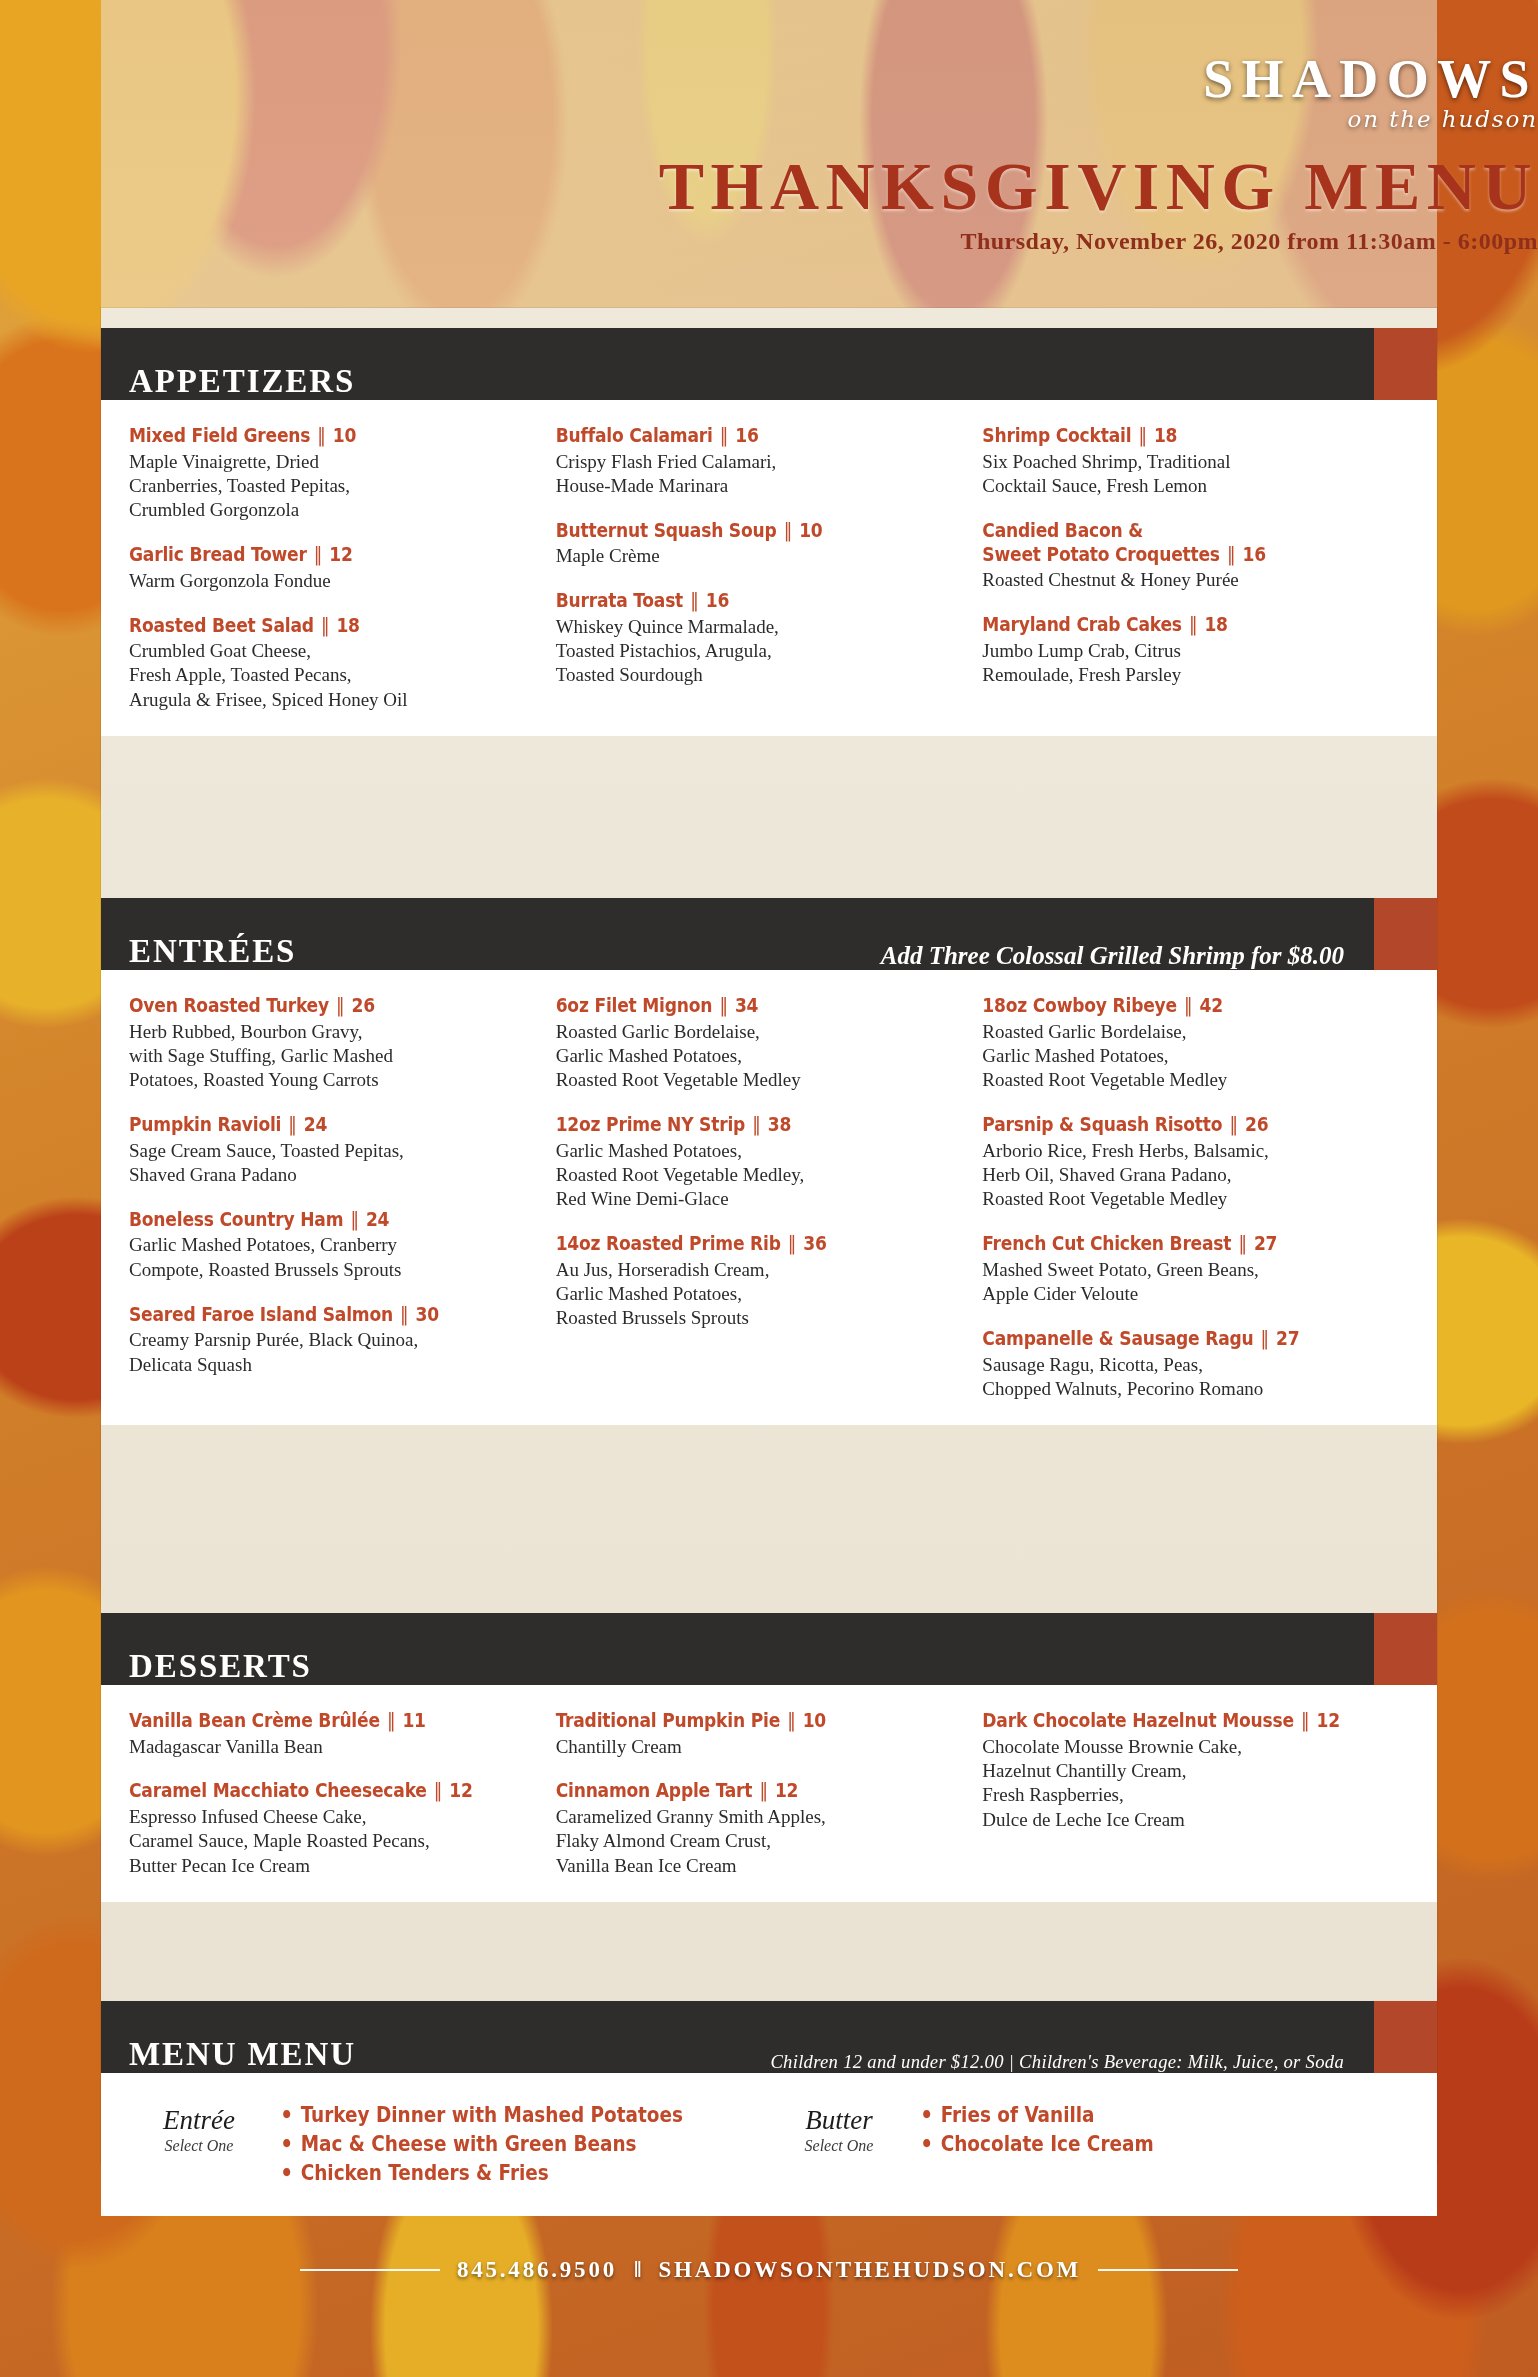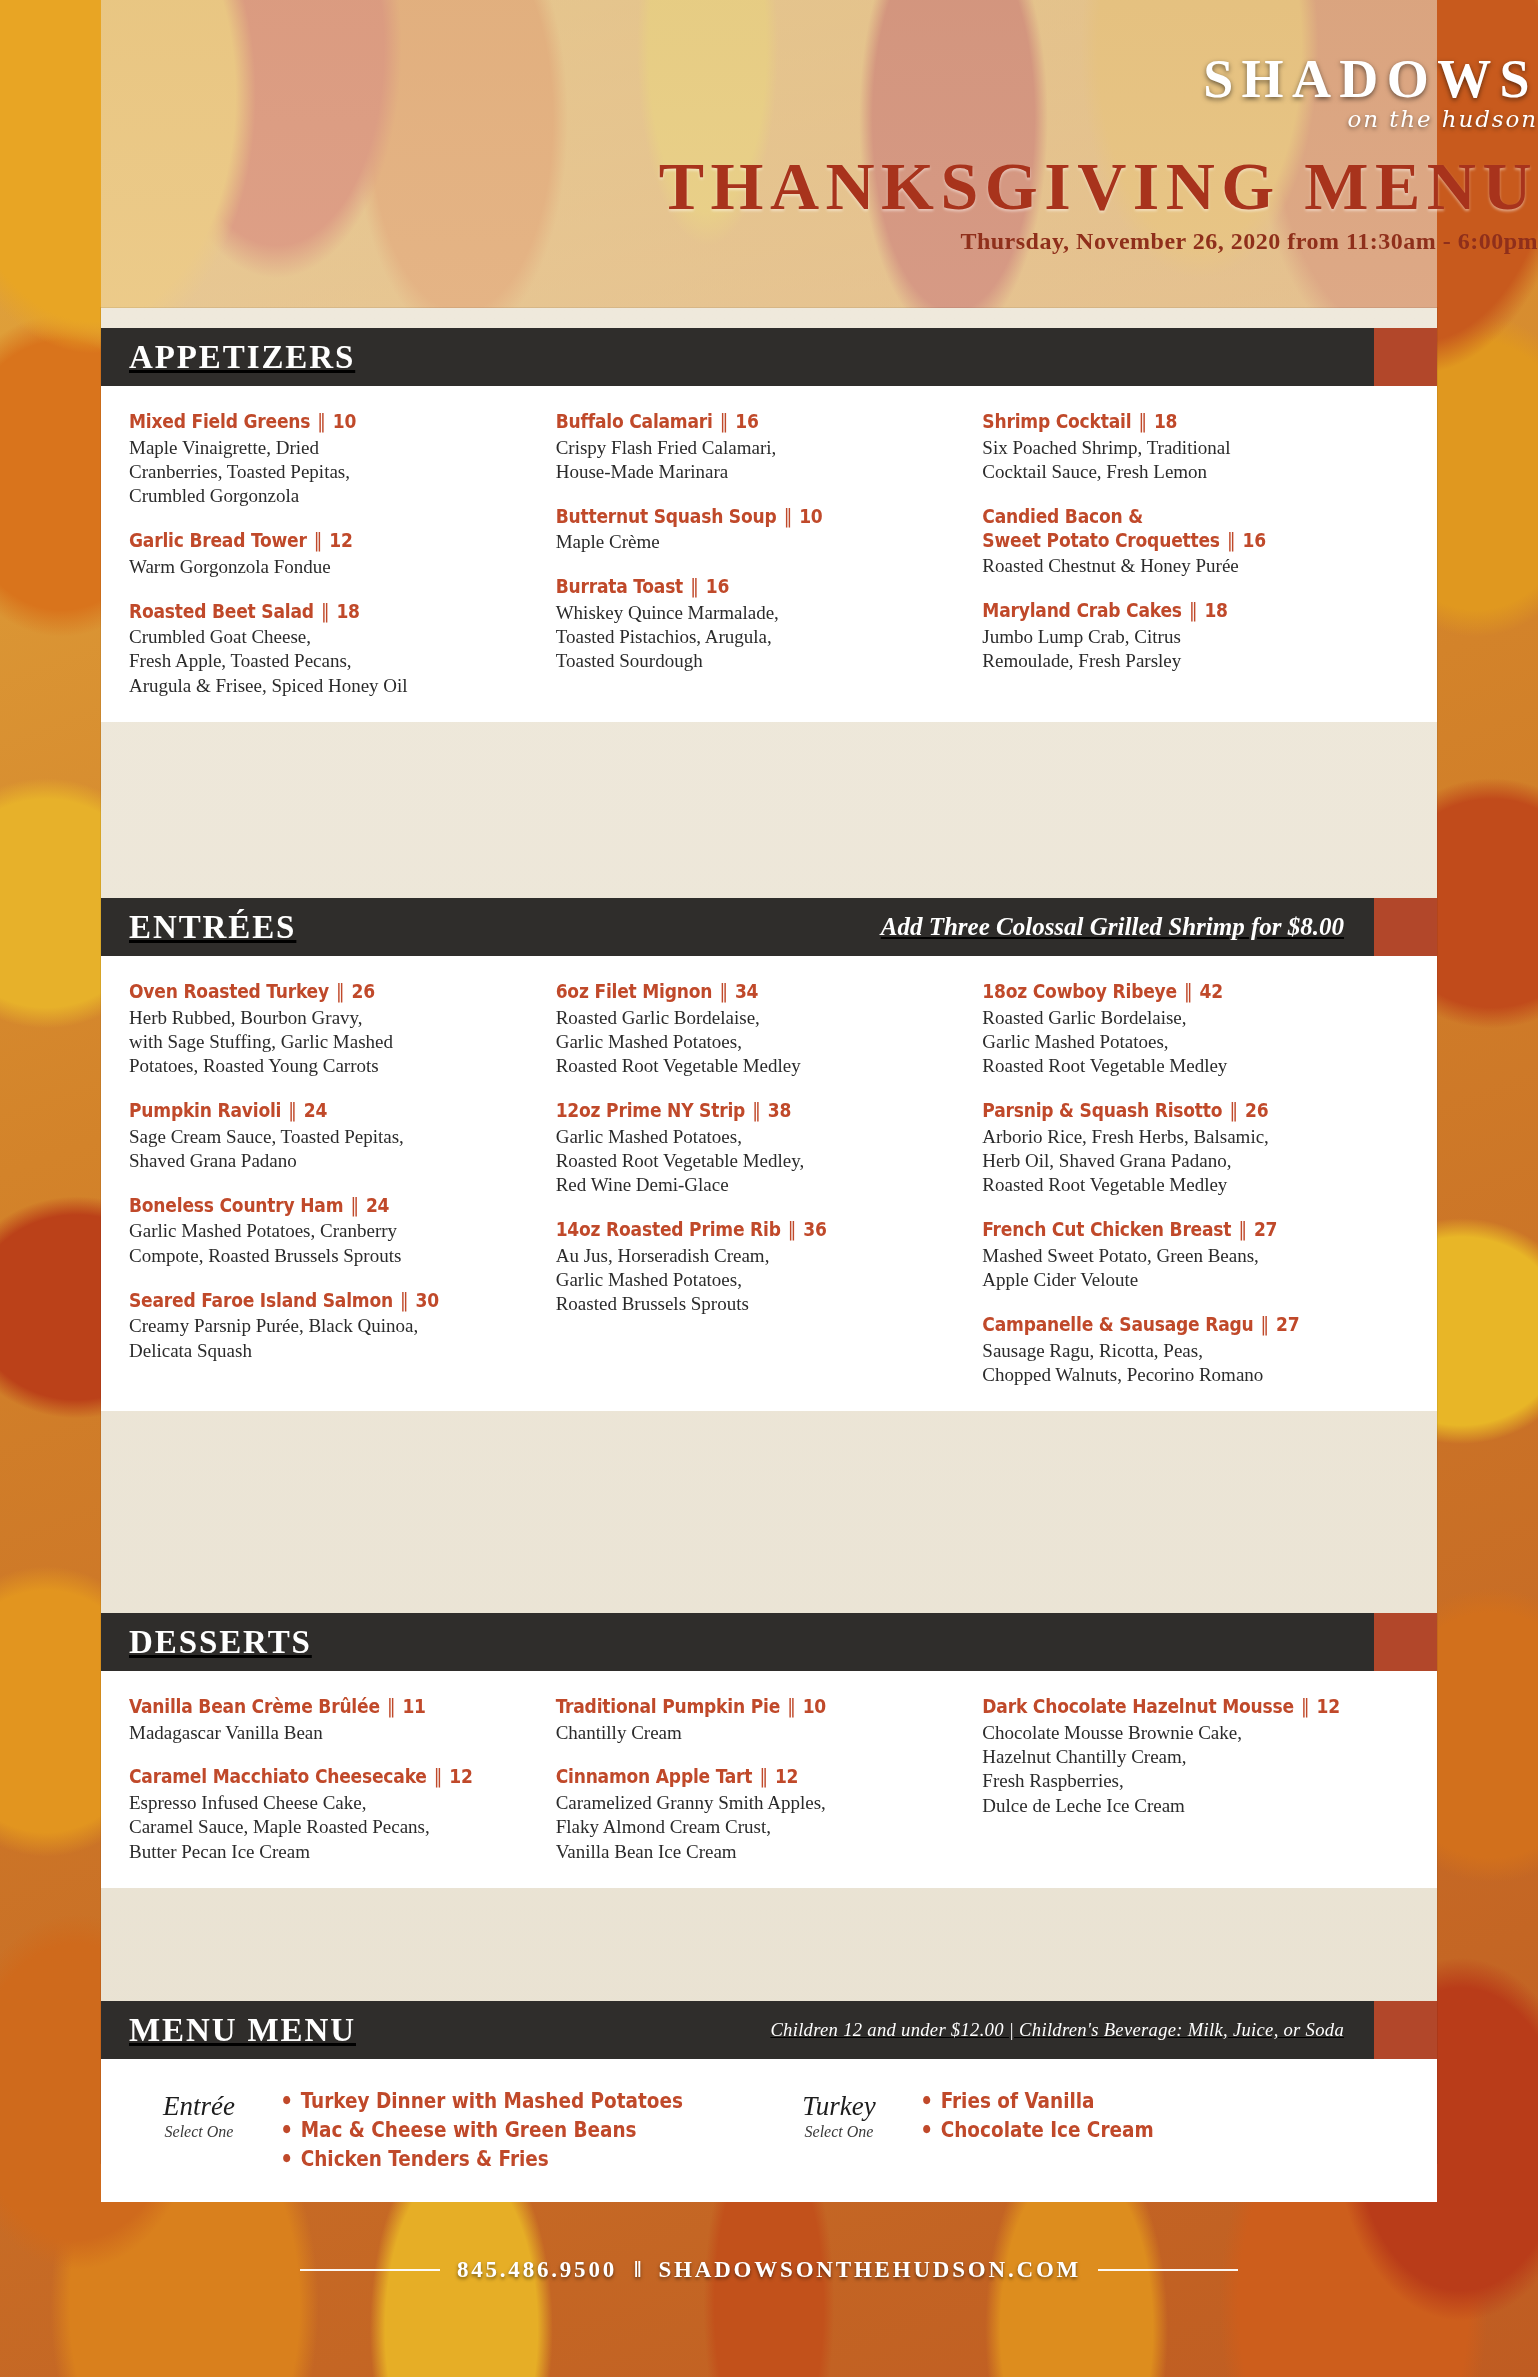--- a/index.html
+++ b/index.html
@@ -71,22 +71,22 @@
     margin-top:15px; text-shadow:0 1.9px 2.8px rgba(255,255,255,.45);
   }
   .subtitle {
     font-family:"Liberation Serif", serif;
     font-size:24px; font-weight:bold; color:#8f2f1b; letter-spacing:0.5px; margin-top:1.9px;
   }
 
   
   .section { position:absolute; z-index:4; }
   .sec-bar {
-    background:#2f2d2b; height:58px; position:relative;
-    display:flex; align-items:center;text-decoration:underline;
+    background:#2f2d2b; height:72px; position:relative;
+    display:flex; align-items:flex-end;
   }
   .sec-bar .accent {
     position:absolute; right:0; top:0; bottom:0; width:63px; background:#b2472a;
   }
   .sec-title {
     color:#ffffff; font-family:"Liberation Serif", serif;
     font-size:33px; font-weight:bold; letter-spacing:1.9px; padding-left:28px;
   }
   .sec-note {
     color:#ffffff; font-family:"Liberation Serif", serif;
@@ -320,21 +320,21 @@
           <div class="small">Select One</div>
         </div>
         <ul class="kids-list" id="kids-entree-list">
             <li>Turkey Dinner with Mashed Potatoes</li>
             <li>Mac &amp; Cheese with Green Beans</li>
             <li>Chicken Tenders &amp; Fries</li>
           </ul>
       </div>
       <div class="kids-half">
         <div class="kids-label">
-          <div class="big">Turkey</div>
+          <div class="big">Butter</div>
           <div class="small">Select One</div>
         </div>
         <ul class="kids-list" id="kids-dessert-list">
             <li>Fries of Vanilla</li>
             <li>Chocolate Ice Cream</li>
           </ul>
       </div>
     </div>
   </div>
 

